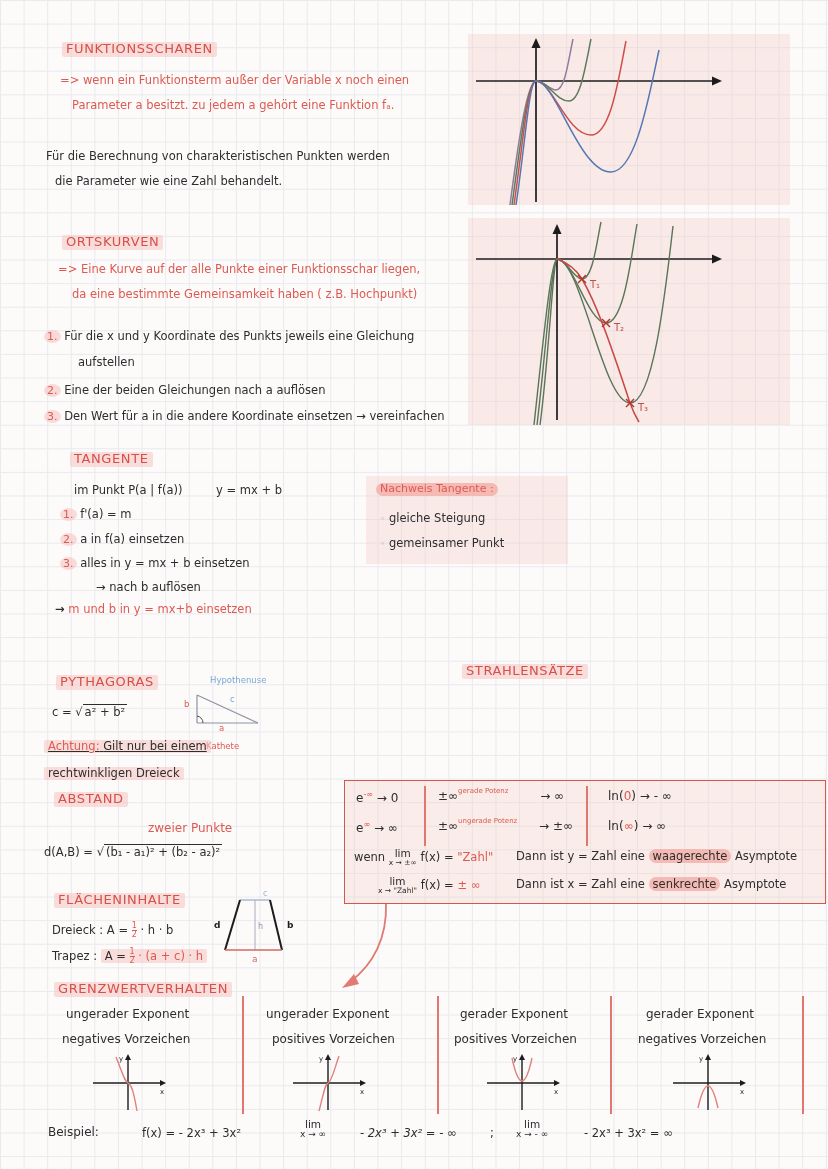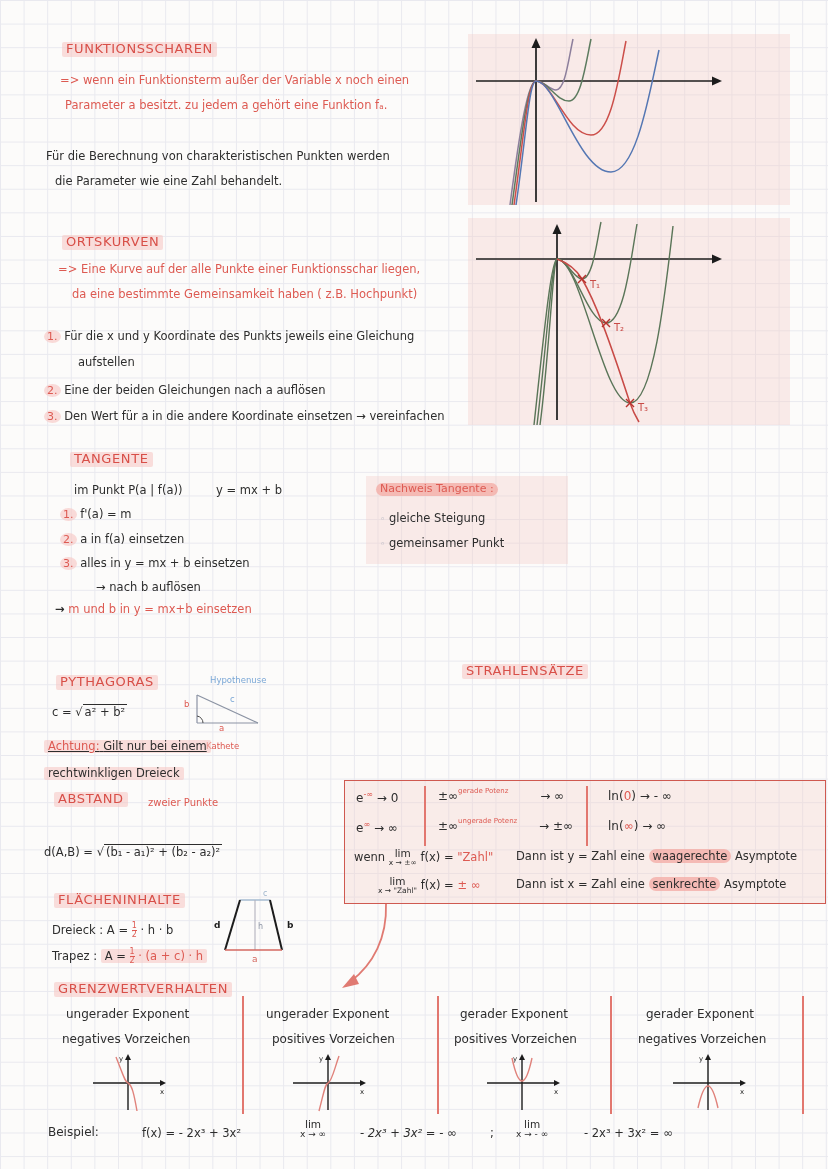--- a/index.html
+++ b/index.html
@@ -34,21 +34,21 @@
   .small{font-size:9px;}
   svg{position:absolute;overflow:visible;}
 </style>
 </head>
 <body>
 
 <div class="page">
 
   <div class="t head hl" style="left:62px;top:42px;">FUNKTIONSSCHAREN</div>
   <div class="t red" style="left:60px;top:74px;">=&gt; wenn ein Funktionsterm außer der Variable x noch einen</div>
-  <div class="t red" style="left:65px;top:99px;">Parameter a besitzt. zu jedem a gehört eine Funktion fₐ.</div>
+  <div class="t red" style="left:72px;top:99px;">Parameter a besitzt. zu jedem a gehört eine Funktion fₐ.</div>
   <div class="t" style="left:46px;top:150px;">Für die Berechnung von charakteristischen Punkten werden</div>
   <div class="t" style="left:55px;top:175px;">die Parameter wie eine Zahl behandelt.</div>
 
   <div class="panel" style="left:468px;top:34px;width:322px;height:171px;"></div>
   <svg style="left:468px;top:34px;" width="322" height="171" viewBox="0 0 322 171">
     <line x1="8" y1="47" x2="244" y2="47" stroke="#1c1c1c" stroke-width="1.7"></line>
     <polygon points="244,42.5 254,47 244,51.5" fill="#1c1c1c"></polygon>
     <line x1="68" y1="168" x2="68" y2="12" stroke="#1c1c1c" stroke-width="1.7"></line>
     <polygon points="63.5,14 68,4 72.5,14" fill="#1c1c1c"></polygon>
     <path d="M 42,171 C 52,95 60,47 68,47 C 76,47 81,56 88,56 C 97,56 100,28 105,5" fill="none" stroke="#8d7f9c" stroke-width="1.5"></path>
@@ -147,21 +147,21 @@
   </div>
   <div class="t hl" style="left:44px;top:740px;text-decoration:underline;">
     <span class="red">Achtung:</span>
     <span>Gilt nur bei einem</span>
   </div>
   <div class="t hl" style="left:44px;top:767px;">rechtwinkligen Dreieck</div>
 
   <div class="t head hl" style="left:462px;top:664px;">STRAHLENSÄTZE</div>
 
   <div class="t head hl" style="left:54px;top:792px;text-align:right;">ABSTAND</div>
-  <div class="t red" style="left:148px;top:797px;font-size:10px;">zweier Punkte</div>
+  <div class="t red" style="left:148px;top:822px;font-size:12px;">zweier Punkte</div>
   <div class="t" style="left:44px;top:846px;">
     <span>d(A,B) =</span>
     <span>√</span><span class="rad">(b₁ - a₁)² + (b₂ - a₂)²</span>
   </div>
 
   <div class="box" style="left:344px;top:780px;width:480px;height:122px;"></div>
   <div class="vdiv" style="left:424px;top:786px;height:60px;"></div>
   <div class="vdiv" style="left:586px;top:786px;height:60px;"></div>
   <div class="t" style="left:356px;top:790px;font-size:12px;">
     <span>e</span><span class="sup red">-∞</span>

